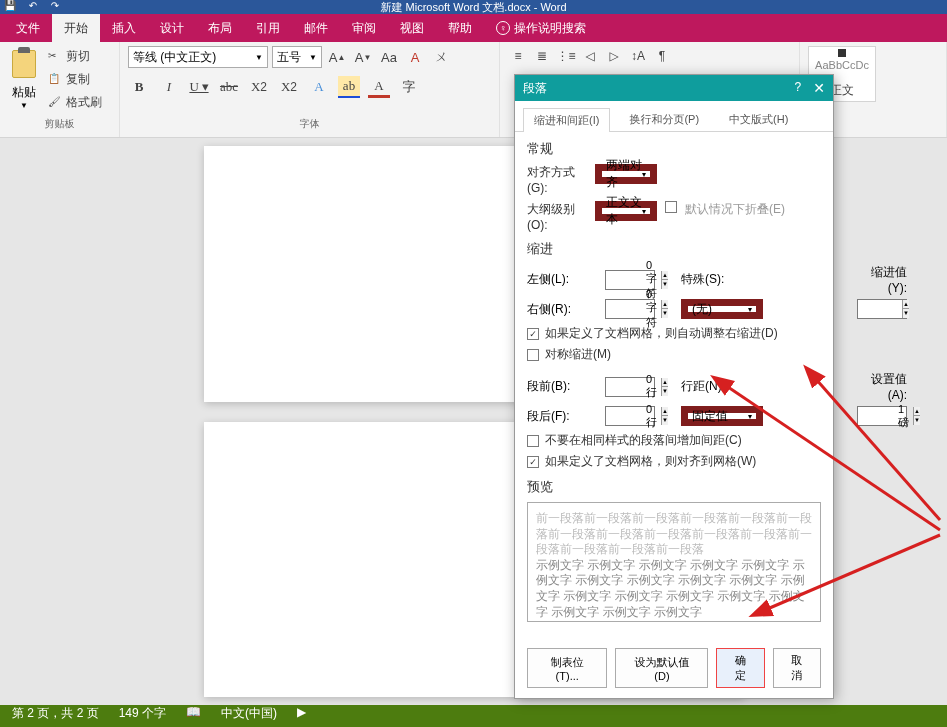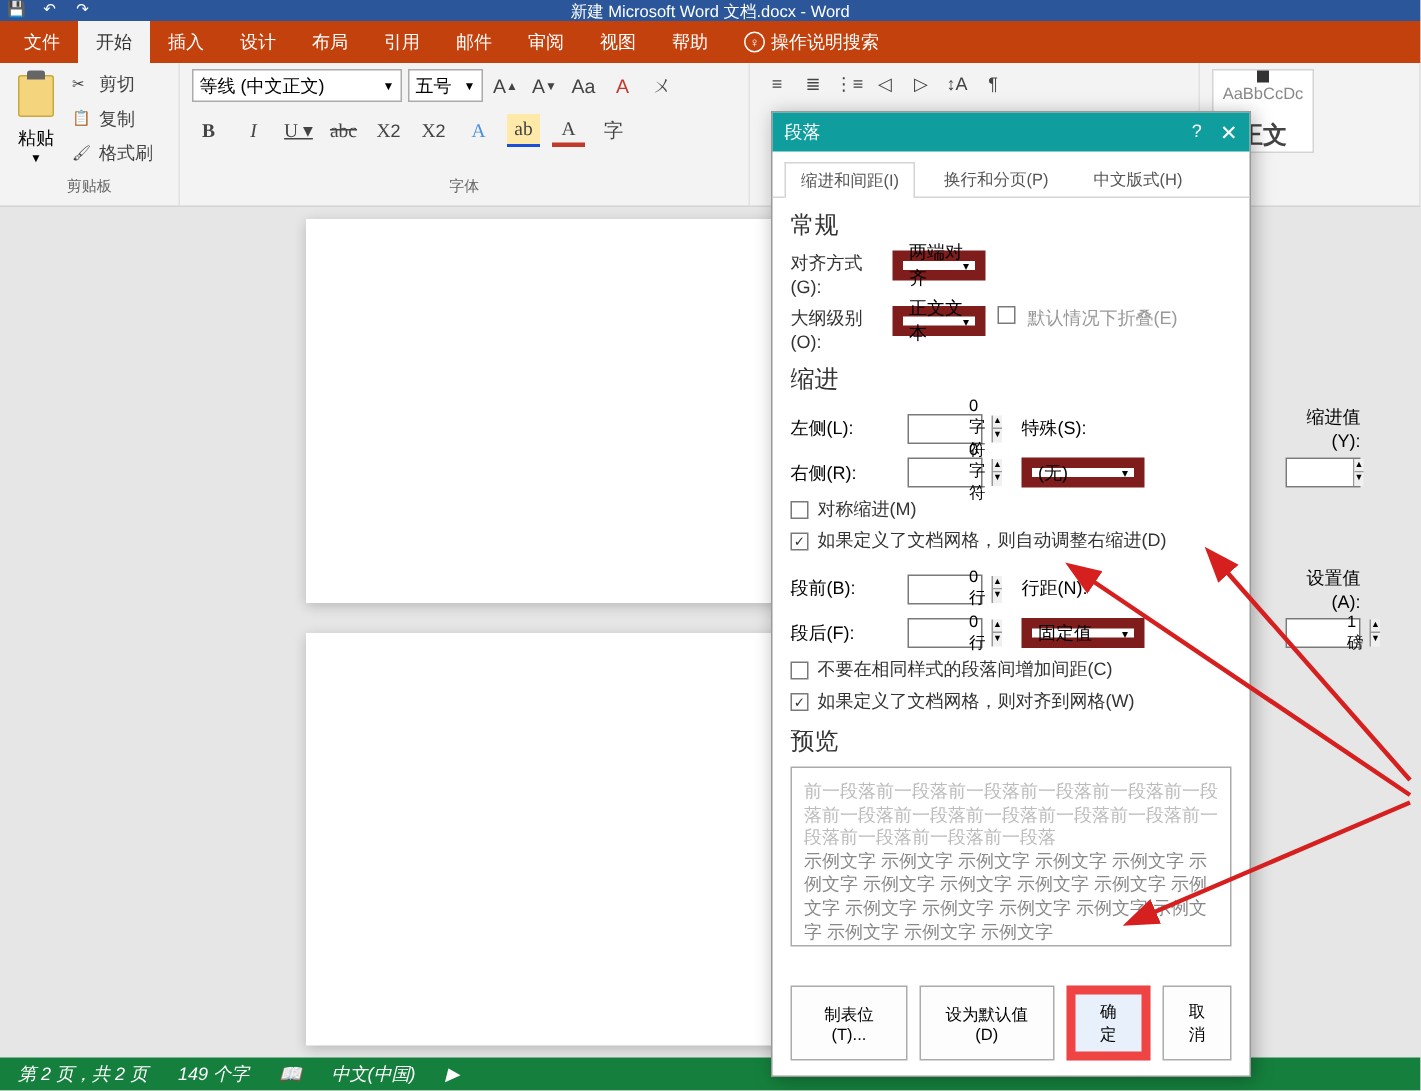--- a/index.html
+++ b/index.html
@@ -5,21 +5,21 @@
     * { margin: 0; padding: 0; box-sizing: border-box; font-family: "Microsoft YaHei", sans-serif; font-size: 12px; }
     body { width: 947px; height: 727px; background: #e6e6e6; overflow: hidden; position: relative; }
     
     
     .titlebar { height: 14px; background: #2b579a; display: flex; align-items: center; justify-content: space-between; padding: 0 4px; }
     .titlebar-left { display: flex; gap: 8px; align-items: center; }
     .titlebar-icon { width: 14px; height: 14px; color: white; font-size: 10px; text-align: center; }
     .titlebar-title { color: white; font-size: 11px; position: absolute; left: 50%; transform: translateX(-50%); }
     
     
-    .menubar { height: 28px; background: #c2410c; display: flex; align-items: center; padding: 0 4px; }
+    .menubar { height: 28px; background: #be185d; display: flex; align-items: center; padding: 0 4px; }
     .menu-item { padding: 6px 12px; color: white; font-size: 12px; cursor: pointer; }
     .menu-item.active { background: #f3f3f3; color: #333; }
     .menu-help { display: flex; align-items: center; gap: 4px; color: white; padding: 6px 12px; }
     .help-icon { width: 14px; height: 14px; border: 1px solid white; border-radius: 50%; display: flex; align-items: center; justify-content: center; font-size: 9px; }
     
     
     .ribbon { height: 96px; background: #f3f3f3; border-bottom: 1px solid #d4d4d4; display: flex; }
     .ribbon-group { border-right: 1px solid #e1e1e1; padding: 4px 8px; display: flex; flex-direction: column; }
     .ribbon-group-label { text-align: center; font-size: 10px; color: #666; margin-top: auto; padding-bottom: 2px; }
     
@@ -39,21 +39,21 @@
     .font-row2 { display: flex; gap: 8px; align-items: center; }
     .font-row2 .font-btn { font-family: "Times New Roman", serif; }
     
     .paragraph-group { width: 300px; }
     .para-row { display: flex; gap: 4px; align-items: center; margin-bottom: 8px; }
     .para-btn { width: 20px; height: 20px; display: flex; align-items: center; justify-content: center; font-size: 12px; color: #444; }
     
     .styles-group { width: 80px; flex: 1; }
     .style-box { width: 68px; height: 56px; border: 1px solid #d4d4d4; background: white; display: flex; flex-direction: column; align-items: center; justify-content: center; font-size: 10px; }
     .style-sample { color: #888; font-size: 11px; }
-    .style-name { color: #444; font-size: 16px; margin-top: 11px; font-weight: bold; }
+    .style-name { color: #444; font-size: 12px; margin-top: 11px; }
     .dot-indicator { width: 8px; height: 8px; background: #333; margin-bottom: 2px; }
     
     
     .doc-area { position: absolute; top: 138px; left: 0; right: 0; bottom: 22px; background: #e6e6e6; display: flex; justify-content: center; overflow: hidden; }
     .page { width: 540px; background: white; box-shadow: 0 2px 8px rgba(0,0,0,0.2); margin: 8px 0; }
     .page1 { height: 270px; }
     .page2 { height: 290px; margin-top: 12px; }
     .page-container { display: flex; flex-direction: column; align-items: center; }
     
     
@@ -61,48 +61,48 @@
     .dialog-title { height: 26px; background: #0f9d9d; color: white; display: flex; align-items: center; justify-content: space-between; padding: 0 8px; font-size: 11px; }
     .dialog-title-right { display: flex; gap: 12px; }
     .dialog-close { cursor: pointer; font-size: 14px; }
     
     .dialog-tabs { display: flex; border-bottom: 1px solid #d4d4d4; padding: 6px 8px 0 8px; gap: 8px; }
     .dialog-tab { padding: 4px 10px; font-size: 11px; color: #555; border: 1px solid transparent; border-bottom: none; }
     .dialog-tab.active { border-color: #d4d4d4; background: white; position: relative; top: 1px; }
     
     .dialog-body { padding: 8px 12px; }
     .dialog-section { margin-bottom: 8px; }
-    .section-title { font-size: 16px; color: #333; margin-bottom: 6px; }
+    .section-title { font-size: 13px; color: #333; margin-bottom: 6px; }
     .form-row { display: flex; align-items: flex-start; gap: 8px; margin-bottom: 6px; font-size: 11px; }
     .form-label { width: 60px; color: #333; }
     .form-select { width: 62px; height: 20px; border: 7px solid #7f1d1d; background: white; padding: 0 4px; display: flex; align-items: center; justify-content: space-between; font-size: 11px; }
     .form-spinner { width: 50px; height: 20px; border: 1px solid #7a7a7a; background: white; display: flex; align-items: center; padding-left: 36px; }
     .form-spinner span { flex: 1; padding: 0 4px; font-size: 11px; }
     .spinner-btns { display: flex; flex-direction: column; width: 14px; border-left: 1px solid #999; }
     .spinner-btn { height: 9px; font-size: 6px; text-align: center; line-height: 8px; background: #f0f0f0; }
     .spinner-btn:first-child { border-bottom: 1px solid #999; }
     
     .checkbox-row { display: flex; align-items: center; gap: 6px; margin-bottom: 4px; font-size: 11px; color: #333; }
     .checkbox { width: 12px; height: 12px; border: 1px solid #7a7a7a; display: flex; align-items: center; justify-content: center; font-size: 9px; }
     .checkbox.checked::after { content: '✓'; color: #333; }
     
     .preview-box { width: 100%; height: 120px; border: 1px solid #ababab; background: white; padding: 8px; font-size: 7px; color: #bbb; line-height: 1.3; overflow: hidden; }
     .preview-box .sample-text { color: #888; }
     
     .dialog-footer { display: flex; justify-content: space-between; padding: 10px 12px; gap: 8px; }
     .dialog-footer-left { display: flex; gap: 8px; }
     .dialog-footer-right { display: flex; gap: 8px; }
     .dlg-btn { padding: 4px 14px; border: 1px solid #ababab; background: #fdfdfd; font-size: 11px; cursor: pointer; }
-    .dlg-btn.primary { border: 6px solid #ef4444; background: #e8f0fb; }
+    .dlg-btn.primary { border: 1px solid #ef4444; background: #e8f0fb; }
     
     
     .arrow { position: absolute; z-index: 200; pointer-events: none; }
     
     
-    .statusbar { position: absolute; bottom: 0; left: 0; right: 0; height: 22px; background: #15803d; color: white; display: flex; align-items: center; padding: 0 12px; gap: 20px; font-size: 11px; font-style: italic; }
+    .statusbar { position: absolute; bottom: 0; left: 0; right: 0; height: 22px; background: #4d7c0f; color: white; display: flex; align-items: flex-start; padding: 0 12px; gap: 20px; font-size: 11px; }
     .status-item { display: flex; align-items: center; gap: 4px; }
     .dropdown-arrow { font-size: 8px; }
     
     .grid-section { display: grid; grid-template-columns: 70px 68px 70px 90px 50px; gap: 4px 8px; align-items: center; font-size: 11px; margin-bottom: 6px; }
     .wide-select { width: 82px; }
   </style>
 </head>
 <body>
 
 <div class="titlebar">
@@ -284,26 +284,26 @@
         </div>
         <div class="form-spinner">
           <span></span>
           <div class="spinner-btns">
               <div class="spinner-btn">▲</div>
               <div class="spinner-btn">▼</div>
             </div>
         </div>
       </div>
       <div class="checkbox-row">
+        <div class="checkbox checked"></div>
+        <span>如果定义了文档网格，则自动调整右缩进(D)</span>
+      </div>
+      <div class="checkbox-row">
         <div class="checkbox"></div>
         <span>对称缩进(M)</span>
-      </div>
-      <div class="checkbox-row">
-        <div class="checkbox checked"></div>
-        <span>如果定义了文档网格，则自动调整右缩进(D)</span>
       </div>
     </div>
 
     <div class="dialog-section">
       <div class="grid-section">
         <span>段前(B):</span>
         <div class="form-spinner">
           <span>0 行</span>
           <div class="spinner-btns">
               <div class="spinner-btn">▲</div>

